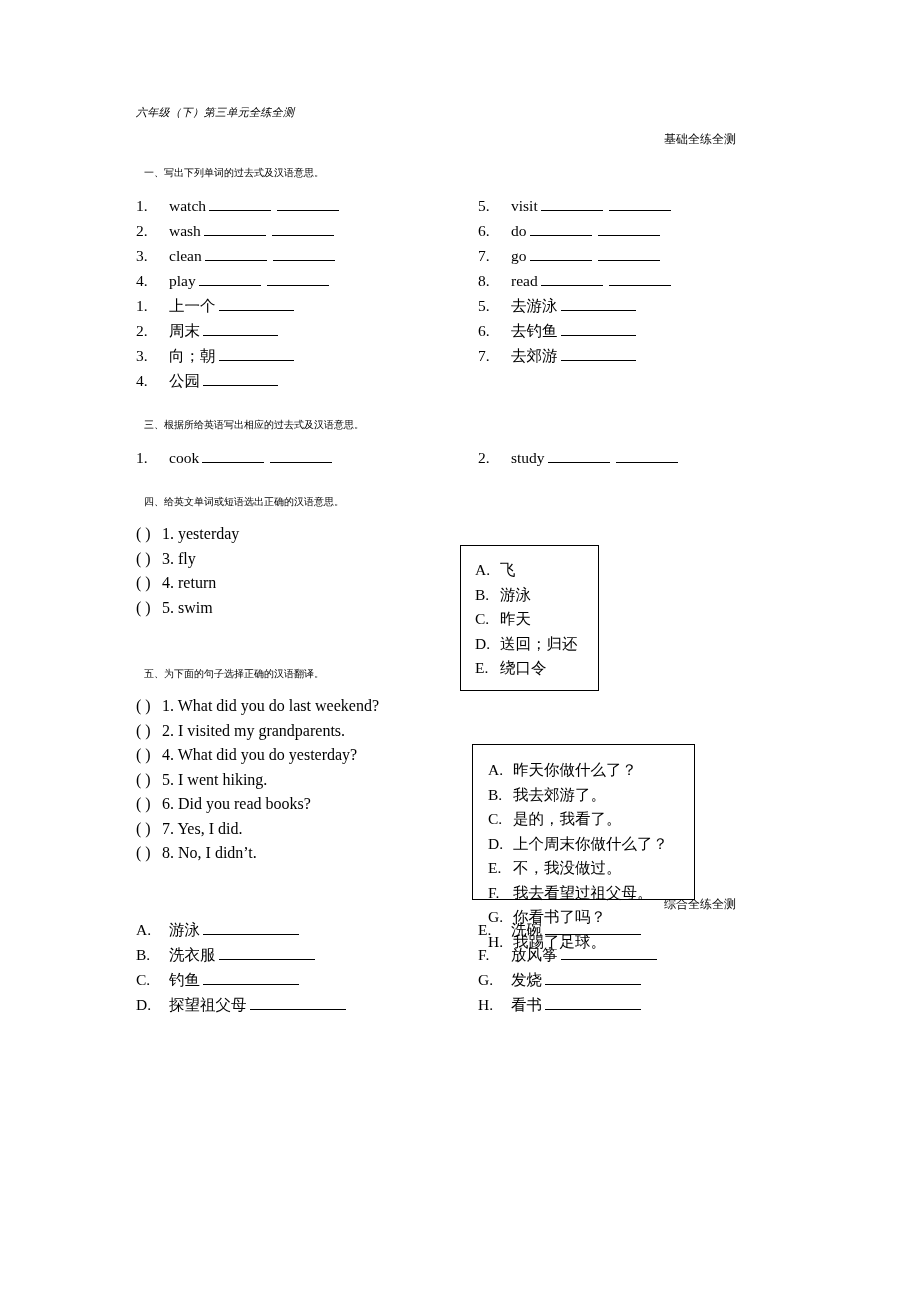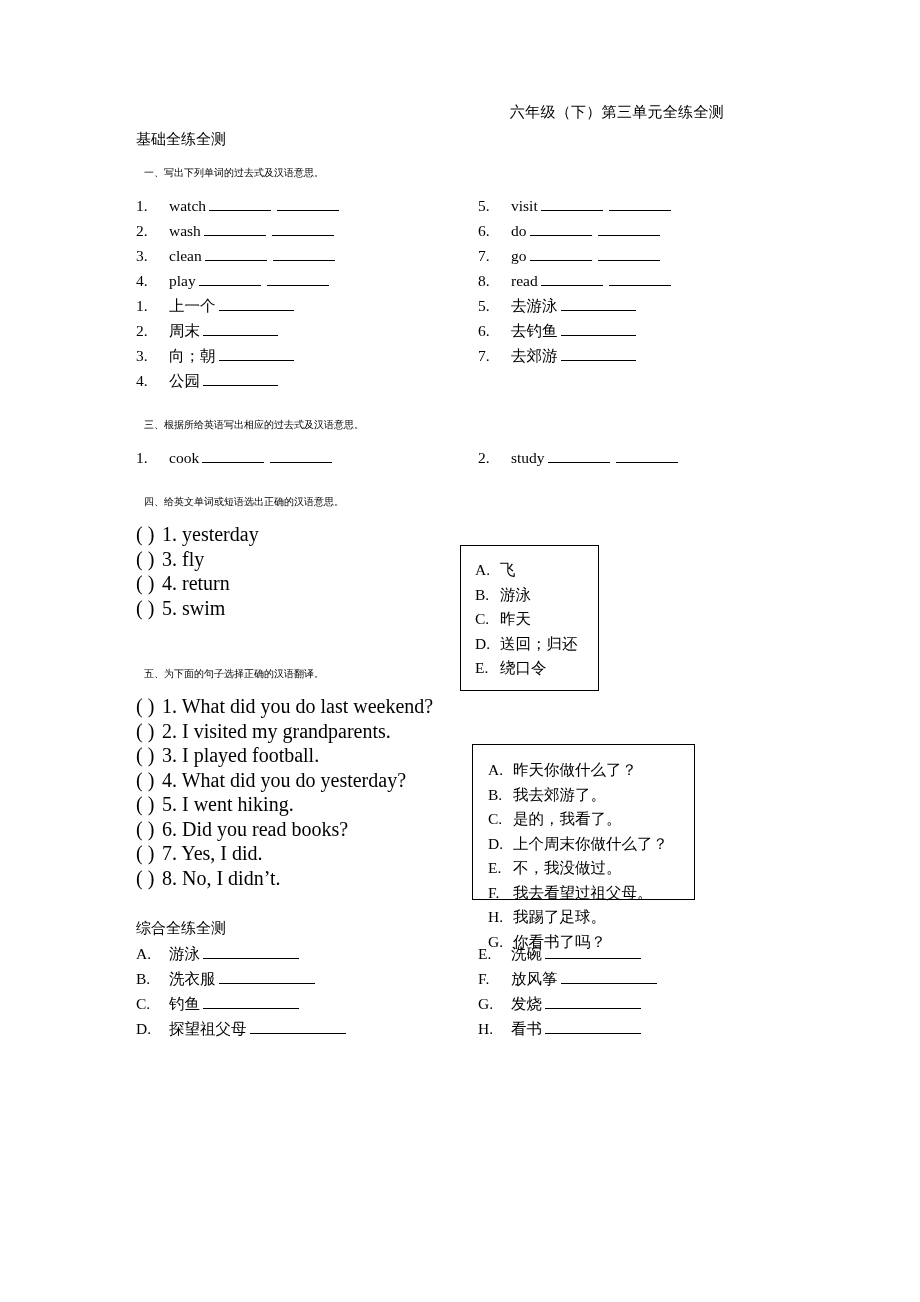--- a/index.html
+++ b/index.html
@@ -22,41 +22,43 @@
     height: 1302px;
   }
   .content {
     position: absolute;
     left: 136px;
     top: 100px;
     width: 600px;
   }
 
   .doc-title {
-    text-align: right;
-    font-size: 15px;
+    text-align: left;
+    font-size: 11px;
     line-height: 25px;
     margin: 0 0 2px 0;
     letter-spacing: 0.3px;
     padding-right: 12px;
+    font-style: italic;
   }
 
   .sec-head {
     font-size: 10px;
     line-height: 25px;
     margin: 8px;
     white-space: nowrap;
   }
   .sec-head.gap {
     margin-top: 19px;
   }
   .sub-head {
-    font-size: 15px;
+    font-size: 12px;
     line-height: 25px;
     margin: 0;
+    text-align: right;
   }
   .row {
     display: flex;
     align-items: baseline;
     line-height: 25px;
     font-size: 15.5px;
     white-space: nowrap;
   }
   .col-left {
     position: relative;
@@ -85,21 +87,21 @@
     margin: 0 3px;
     vertical-align: baseline;
   }
   .b-short { width: 62px; }
   .b-med   { width: 75px; }
   .b-long  { width: 96px; }
 
   
   .choice-row {
     line-height: 24.5px;
-    font-size: 20px;
+    font-size: 16px;
     white-space: nowrap;
   }
   .paren {
     display: inline-block;
     width: 26px;
   }
 
   
   .ansbox {
     position: absolute;
@@ -300,23 +302,20 @@
 
     <div class="sec-head">五、为下面的句子选择正确的汉语翻译。</div>
     <div>
       <div class="choice-row">
         <span class="paren">(    )</span><span>1. What did you do last weekend?</span>
       </div>
       <div class="choice-row">
         <span class="paren">(    )</span><span>2. I visited my grandparents.</span>
       </div>
       <div class="choice-row">
-        <span class="paren">(    )</span><span>3. I played football.</span>
-      </div>
-      <div class="choice-row">
         <span class="paren">(    )</span><span>4. What did you do yesterday?</span>
       </div>
       <div class="choice-row">
         <span class="paren">(    )</span><span>5. I went hiking.</span>
       </div>
       <div class="choice-row">
         <span class="paren">(    )</span><span>6. Did you read books?</span>
       </div>
       <div class="choice-row">
         <span class="paren">(    )</span><span>7. Yes, I did.</span>
@@ -339,24 +338,24 @@
       <div class="opt">
         <span class="letter">D.</span><span>上个周末你做什么了？</span>
       </div>
       <div class="opt">
         <span class="letter">E.</span><span>不，我没做过。</span>
       </div>
       <div class="opt">
         <span class="letter">F.</span><span>我去看望过祖父母。</span>
       </div>
       <div class="opt">
+        <span class="letter">G.</span><span>你看书了吗？</span>
+      </div>
+      <div class="opt">
         <span class="letter">H.</span><span>我踢了足球。</span>
-      </div>
-      <div class="opt">
-        <span class="letter">G.</span><span>你看书了吗？</span>
       </div>
     </div>
 
     <div class="spacer-md"></div>
 
     <div class="sub-head">综合全练全测</div>
     <div class="cols-flex">
       <div class="col-left">
         <div class="row">
           <span class="num">A.</span>

